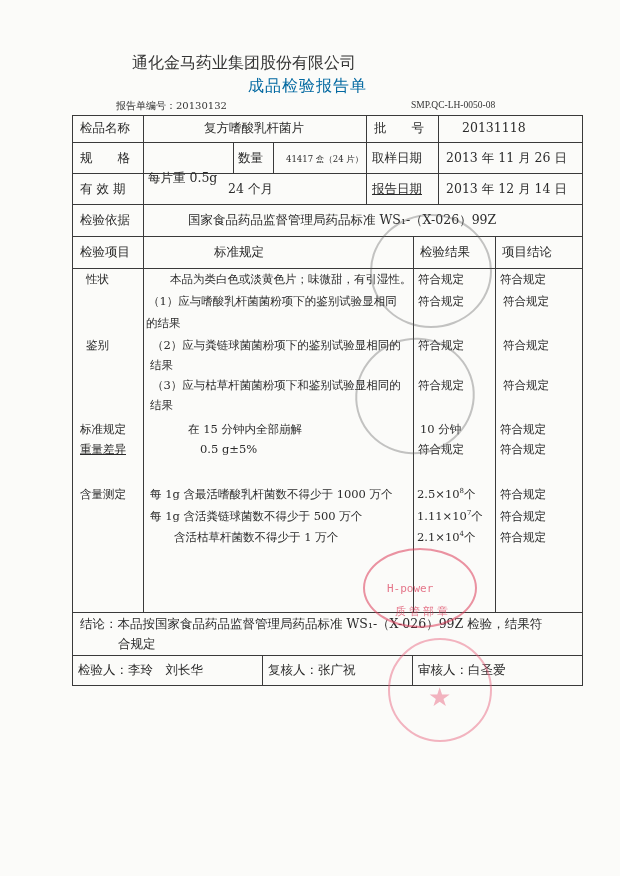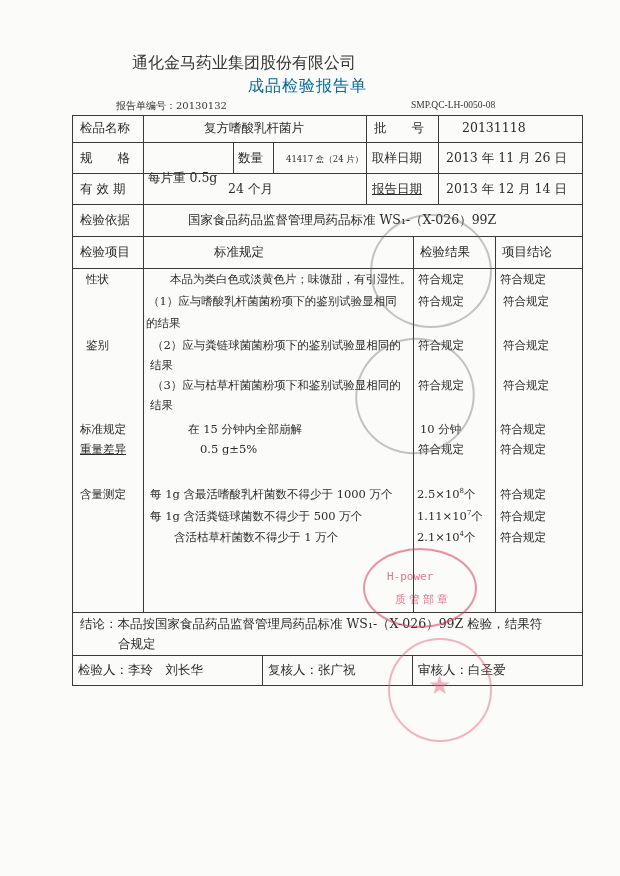--- a/index.html
+++ b/index.html
@@ -18,21 +18,21 @@
 
   .cell { position: absolute; font-size: 12.5px; color: #2b2b2b; white-space: nowrap; }
   .small { font-size: 8.5px; }
   .body-text { font-size: 11.5px; }
   .underline { text-decoration: underline; }
   sup { font-size: 7px; }
 
   .stamp { position: absolute; border-radius: 50%; pointer-events: none; }
   .stamp-gray { border: 2px solid rgba(90,90,90,0.35); }
   .stamp-red { border: 2.5px solid rgba(220,60,90,0.55); }
-  .stamp-text { position: absolute; font-size: 11px; white-space: nowrap; }
+  .stamp-text { position: absolute; font-size: 11px; white-space: nowrap; margin-top: 12px; }
 </style>
 </head>
 <body>
 
 <div class="abs company">通化金马药业集团股份有限公司</div>
 <div class="abs title">成品检验报告单</div>
 <div class="abs report-no">
   <span>报告单编号：</span><span>20130132</span>
 </div>
 <div class="abs doc-code">SMP.QC-LH-0050-08</div>

